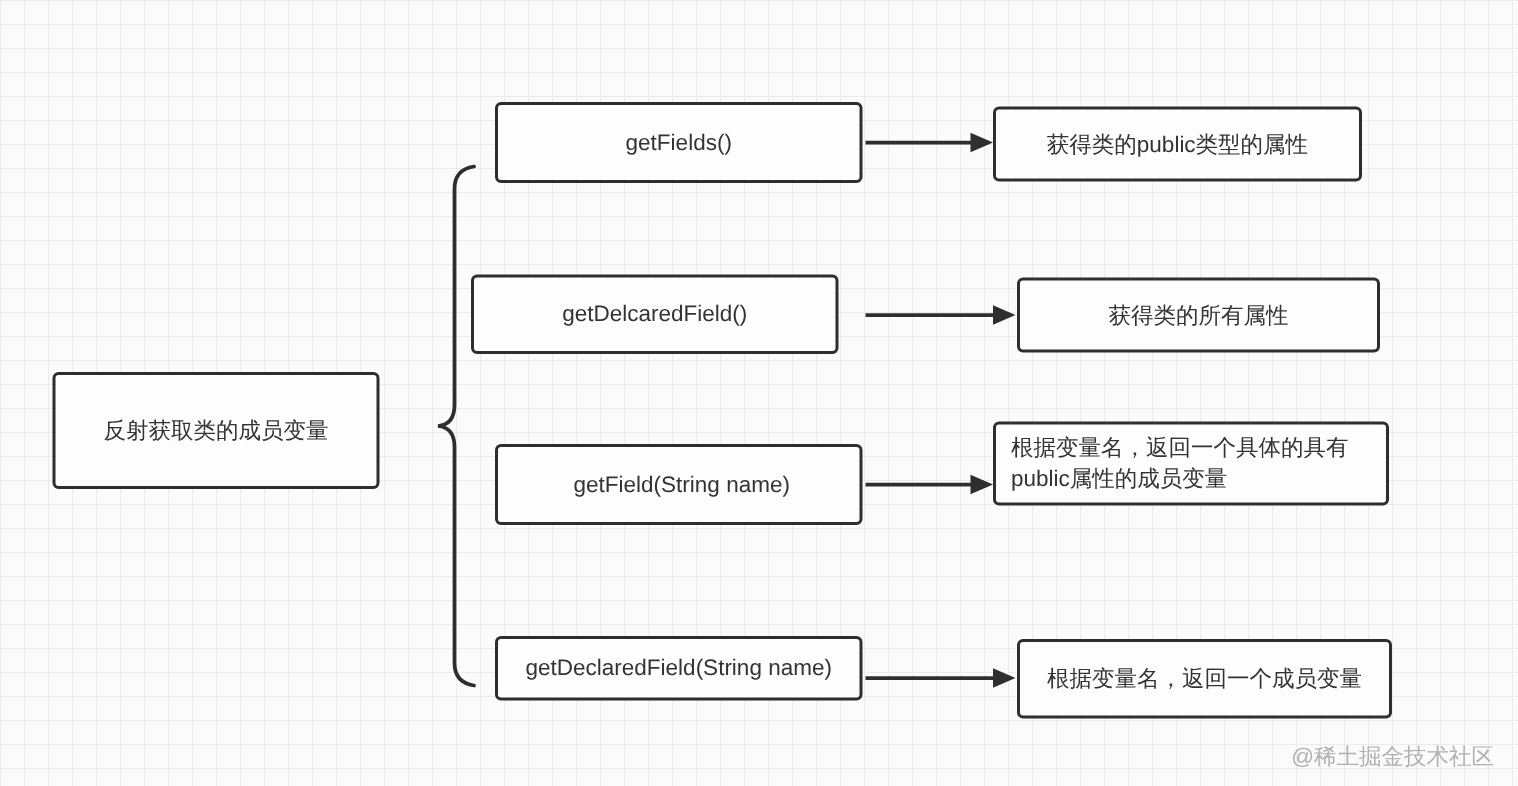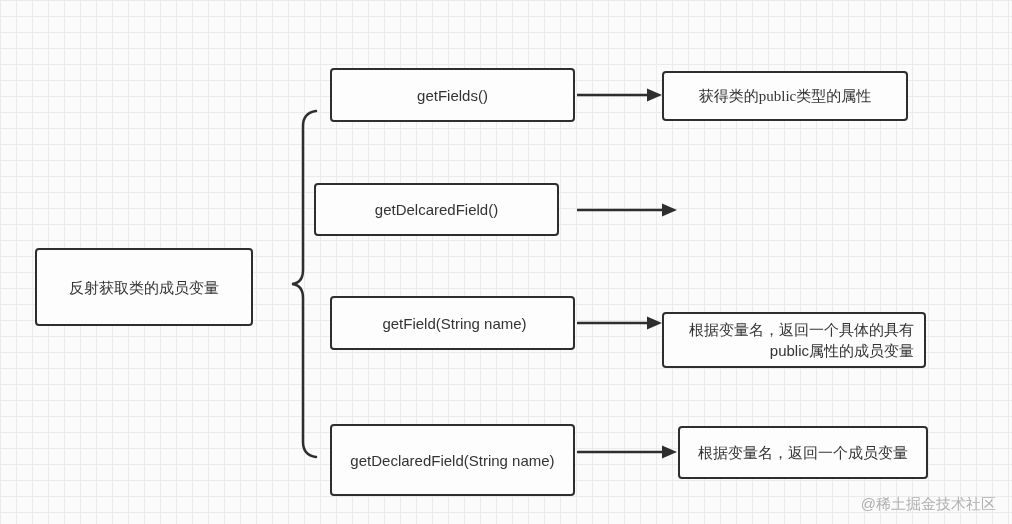--- a/index.html
+++ b/index.html
@@ -22,35 +22,35 @@
     background-size: 16px 16px;
   }
   .node {
     position: absolute;
     background: #fdfdfd;
     border: 2px solid #2e2e2e;
     border-radius: 4px;
     display: flex;
     align-items: center;
     justify-content: center;
-    text-align: right;
+    text-align: left;
     color: #333333;
     font-size: 15px;
     line-height: 1.4;
     box-sizing: border-box;
     padding: 4px 10px;
   }
   .root-node  { left: 35px;  top: 248px; width: 218px; height: 78px; }
   .method-1   { left: 330px; top: 68px;  width: 245px; height: 54px; }
   .method-2   { left: 314px; top: 183px; width: 245px; height: 53px; }
   .method-3   { left: 330px; top: 296px; width: 245px; height: 54px; padding-left: 14px; }
-  .method-4   { left: 330px; top: 424px; width: 245px; height: 72px; }
-  .result-1   { left: 662px; top: 71px;  width: 246px; height: 50px; font-family: Liberation Serif, serif; }
+  .method-4   { left: 330px; top: 424px; width: 245px; height: 43px; }
+  .result-1   { left: 662px; top: 71px;  width: 246px; height: 50px; }
   .result-2   { left: 678px; top: 185px; width: 242px; height: 50px; }
-  .result-3   { left: 662px; top: 312px; width: 264px; height: 56px; }
+  .result-3   { left: 662px; top: 281px; width: 264px; height: 56px; }
   .result-4   { left: 678px; top: 426px; width: 250px; height: 53px; }
   svg.overlay {
     position: absolute;
     left: 0;
     top: 0;
     pointer-events: none;
   }
   .watermark {
     position: absolute;
     right: 16px;
@@ -102,20 +102,23 @@
   <div class="node method-3">
     <span>getField(String name)</span>
   </div>
   <div class="node method-4">
     <span>getDeclaredField(String name)</span>
   </div>
 
   <div class="node result-1">
     <span>获得类的public类型的属性</span>
   </div>
+  <div class="node result-2">
+    <span>获得类的所有属性</span>
+  </div>
   <div class="node result-3">
     <span>根据变量名，返回一个具体的具有public属性的成员变量</span>
   </div>
   <div class="node result-4">
     <span>根据变量名，返回一个成员变量</span>
   </div>
 
   <div class="watermark">@稀土掘金技术社区</div>
 
 </div>

